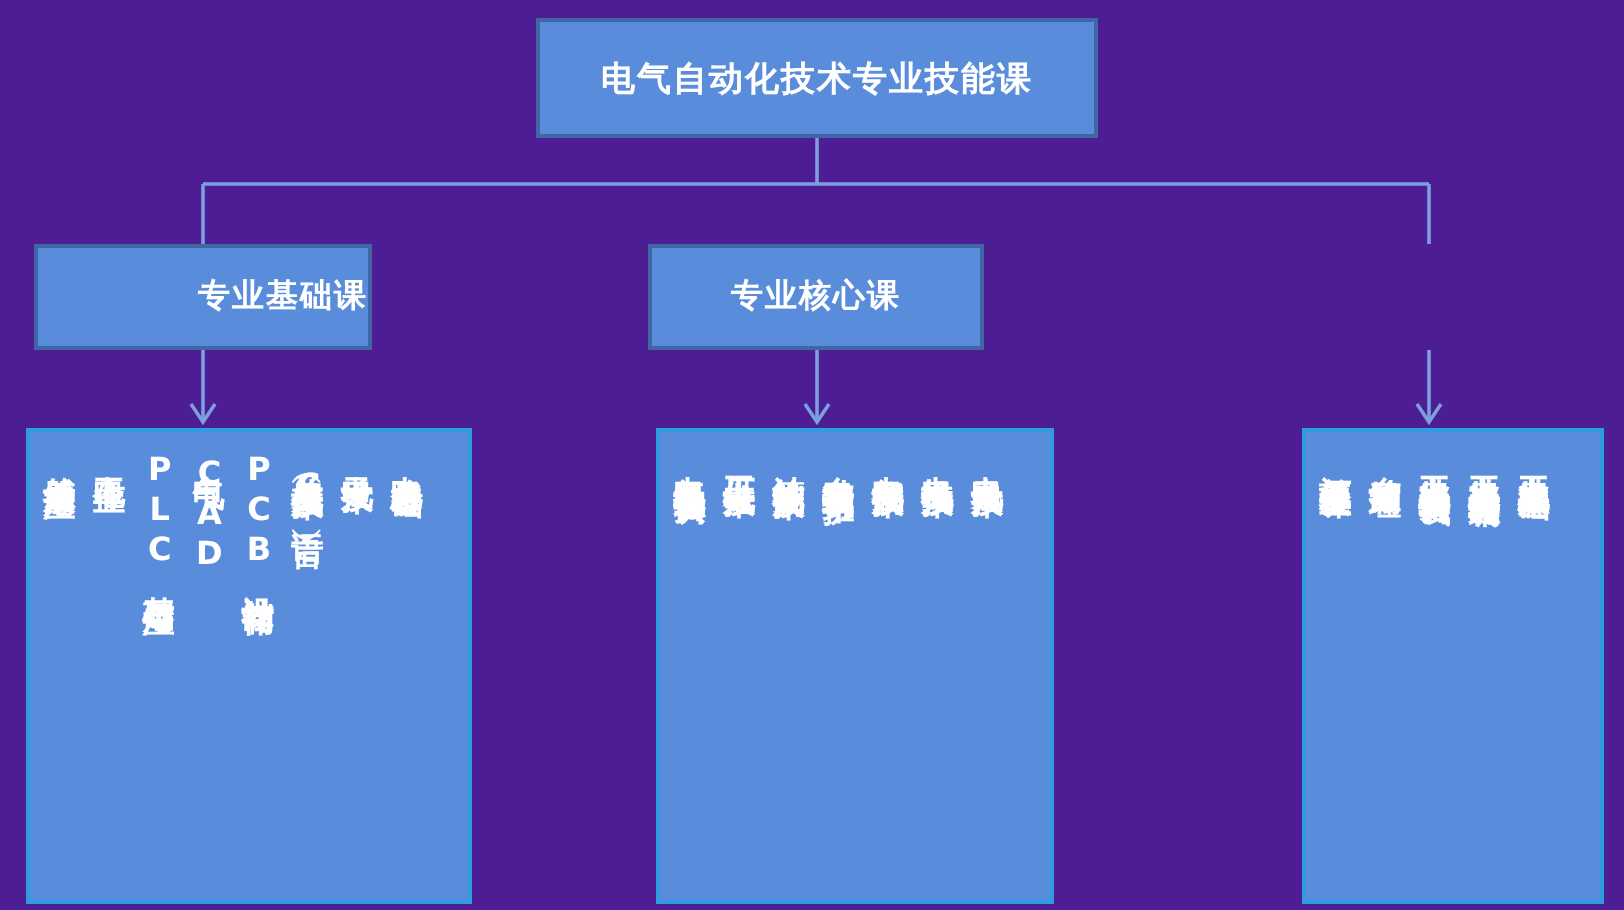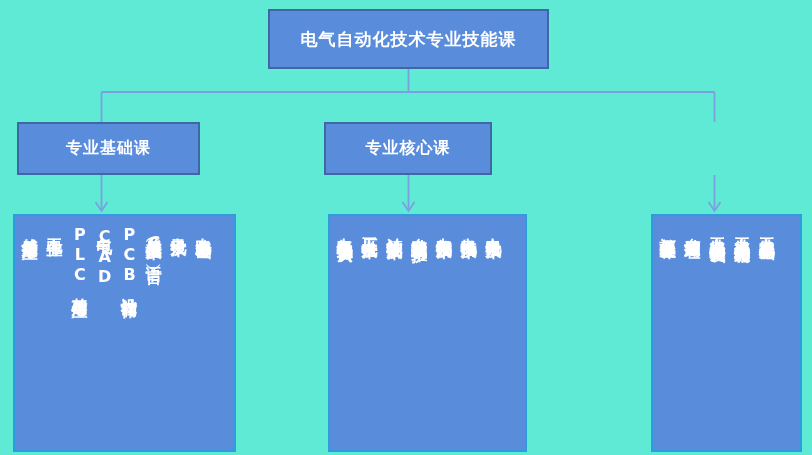--- a/index.html
+++ b/index.html
@@ -1,19 +1,19 @@
 <!DOCTYPE html>
 <html><head>
 <meta charset="utf-8">
 <style>
   html,body{margin:0;padding:0;background:#ffffff;}
   .stage{
     position:relative;
     width:812px;height:455px;
-    background:#5eead4;
+    background:#4c1d95;
     font-family:"DejaVu Sans","Liberation Sans",sans-serif;
     overflow:hidden;
   }
   .connectors{
     position:absolute;left:0;top:0;width:812px;height:455px;
     pointer-events:none;
   }
   .node{
     position:absolute;
     background:#5A8CDC;
@@ -25,21 +25,21 @@
     text-align:center;
   }
   .root-node{
     left:268px;top:9px;width:281px;height:60px;
     font-size:17px;letter-spacing:1px;
   }
   .branch-node{
     top:122px;height:53px;
     font-size:16px;letter-spacing:1px;
   }
-  .branch-basic{left:17px;width:183px;}
+  .branch-basic{left:17px;width:169px;justify-content:flex-end;}
   .branch-core{left:324px;width:168px;}
   .branch-ext{left:629px;width:171px;}
   .course-box{
     position:absolute;
     top:214px;height:238px;
     background:#5A8CDC;
     border:2px solid #2E9CDE;
     box-sizing:border-box;
   }
   .course-basic{left:13px;width:223px;}

